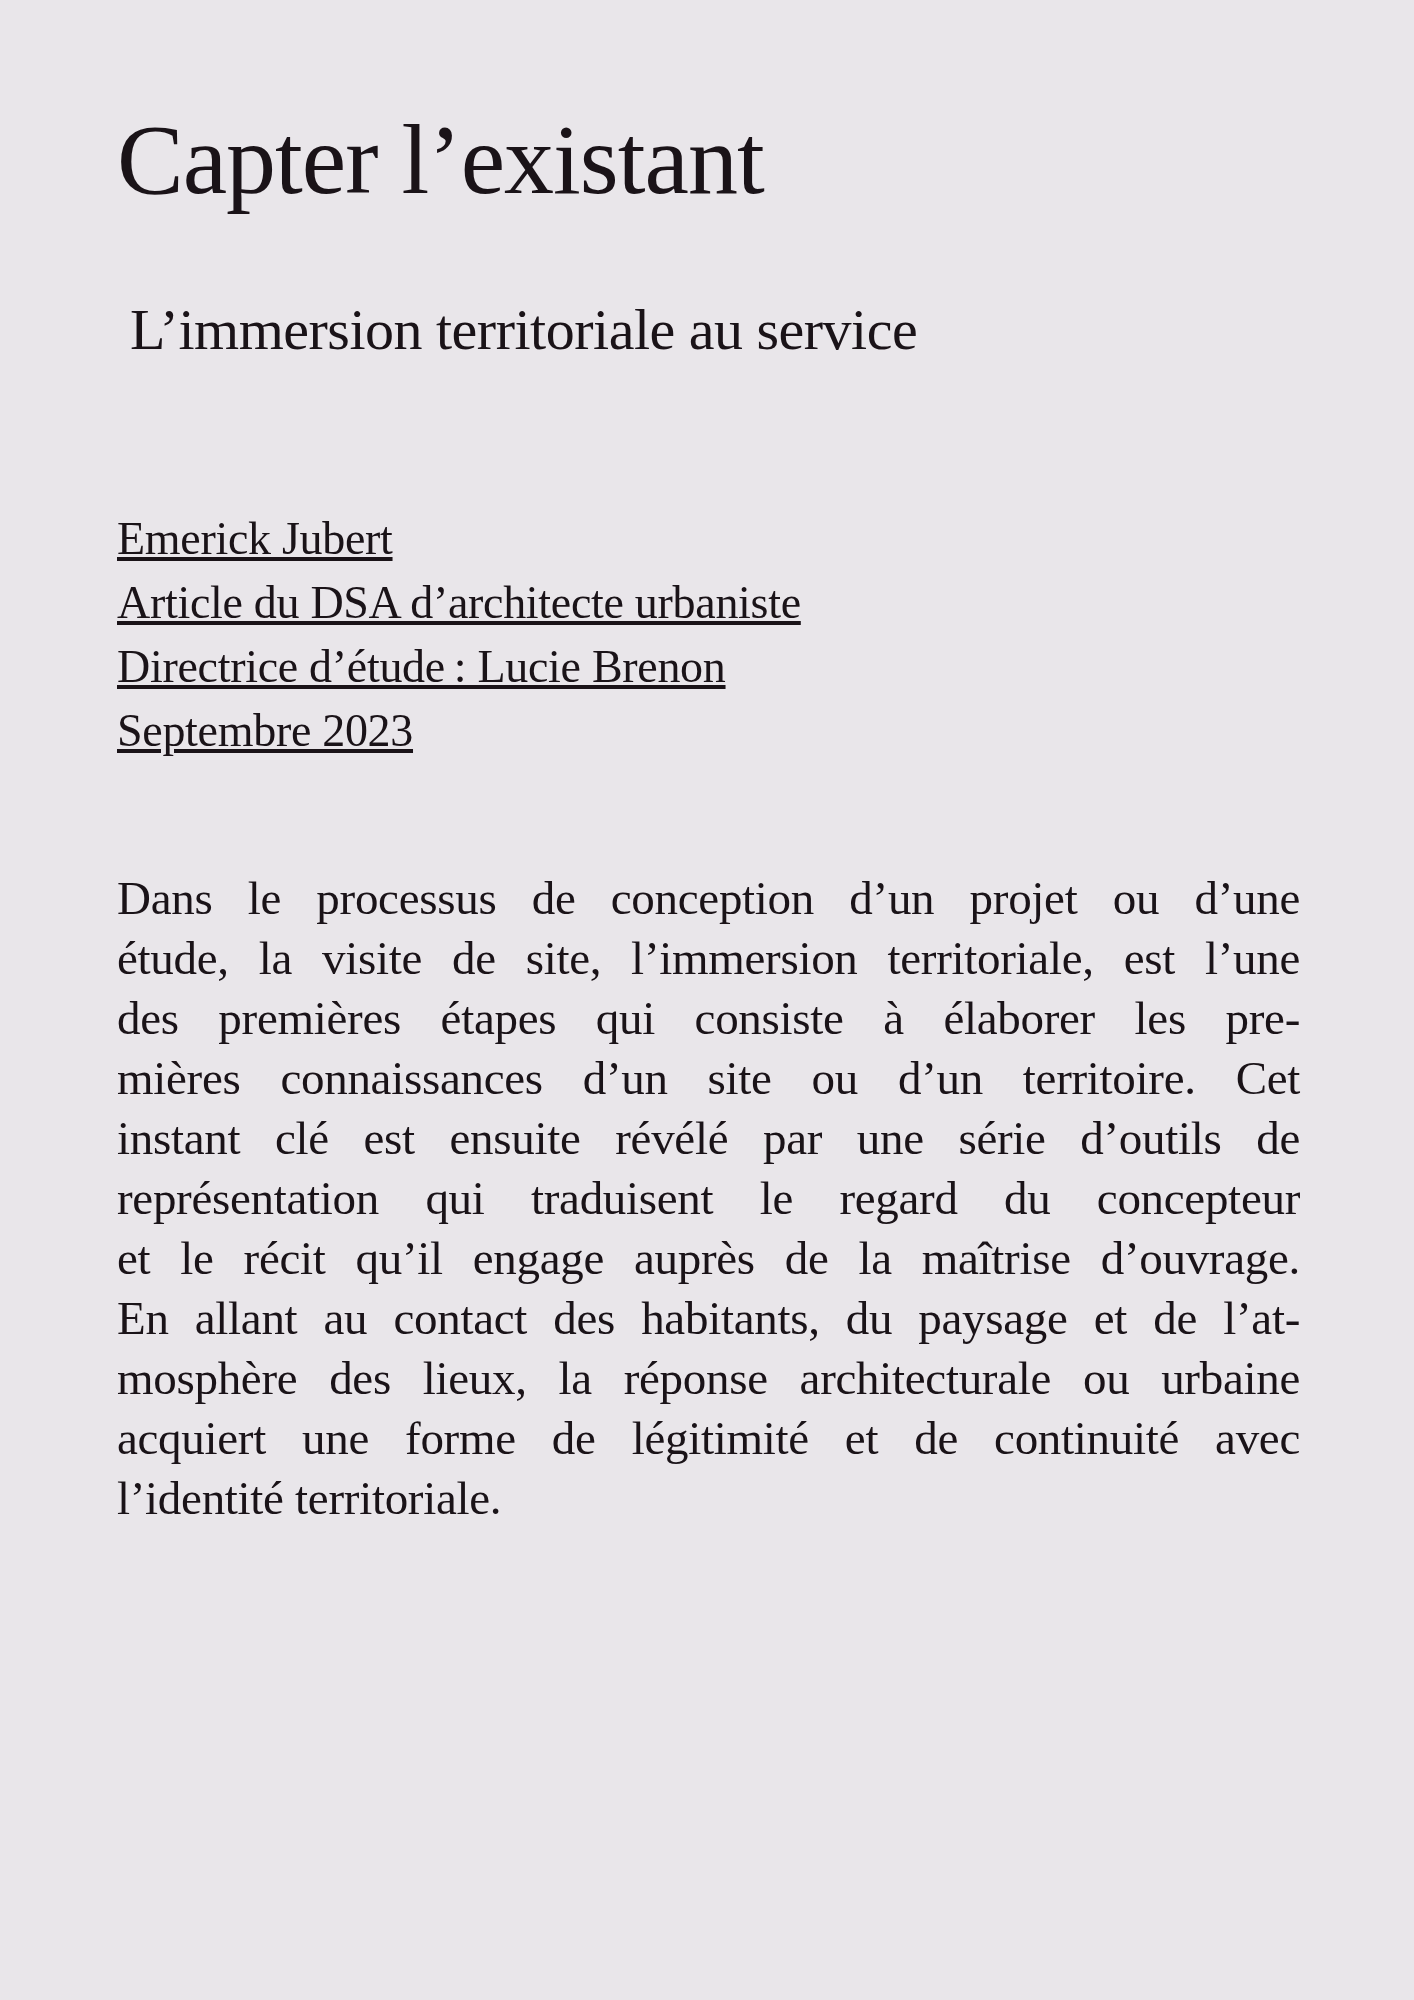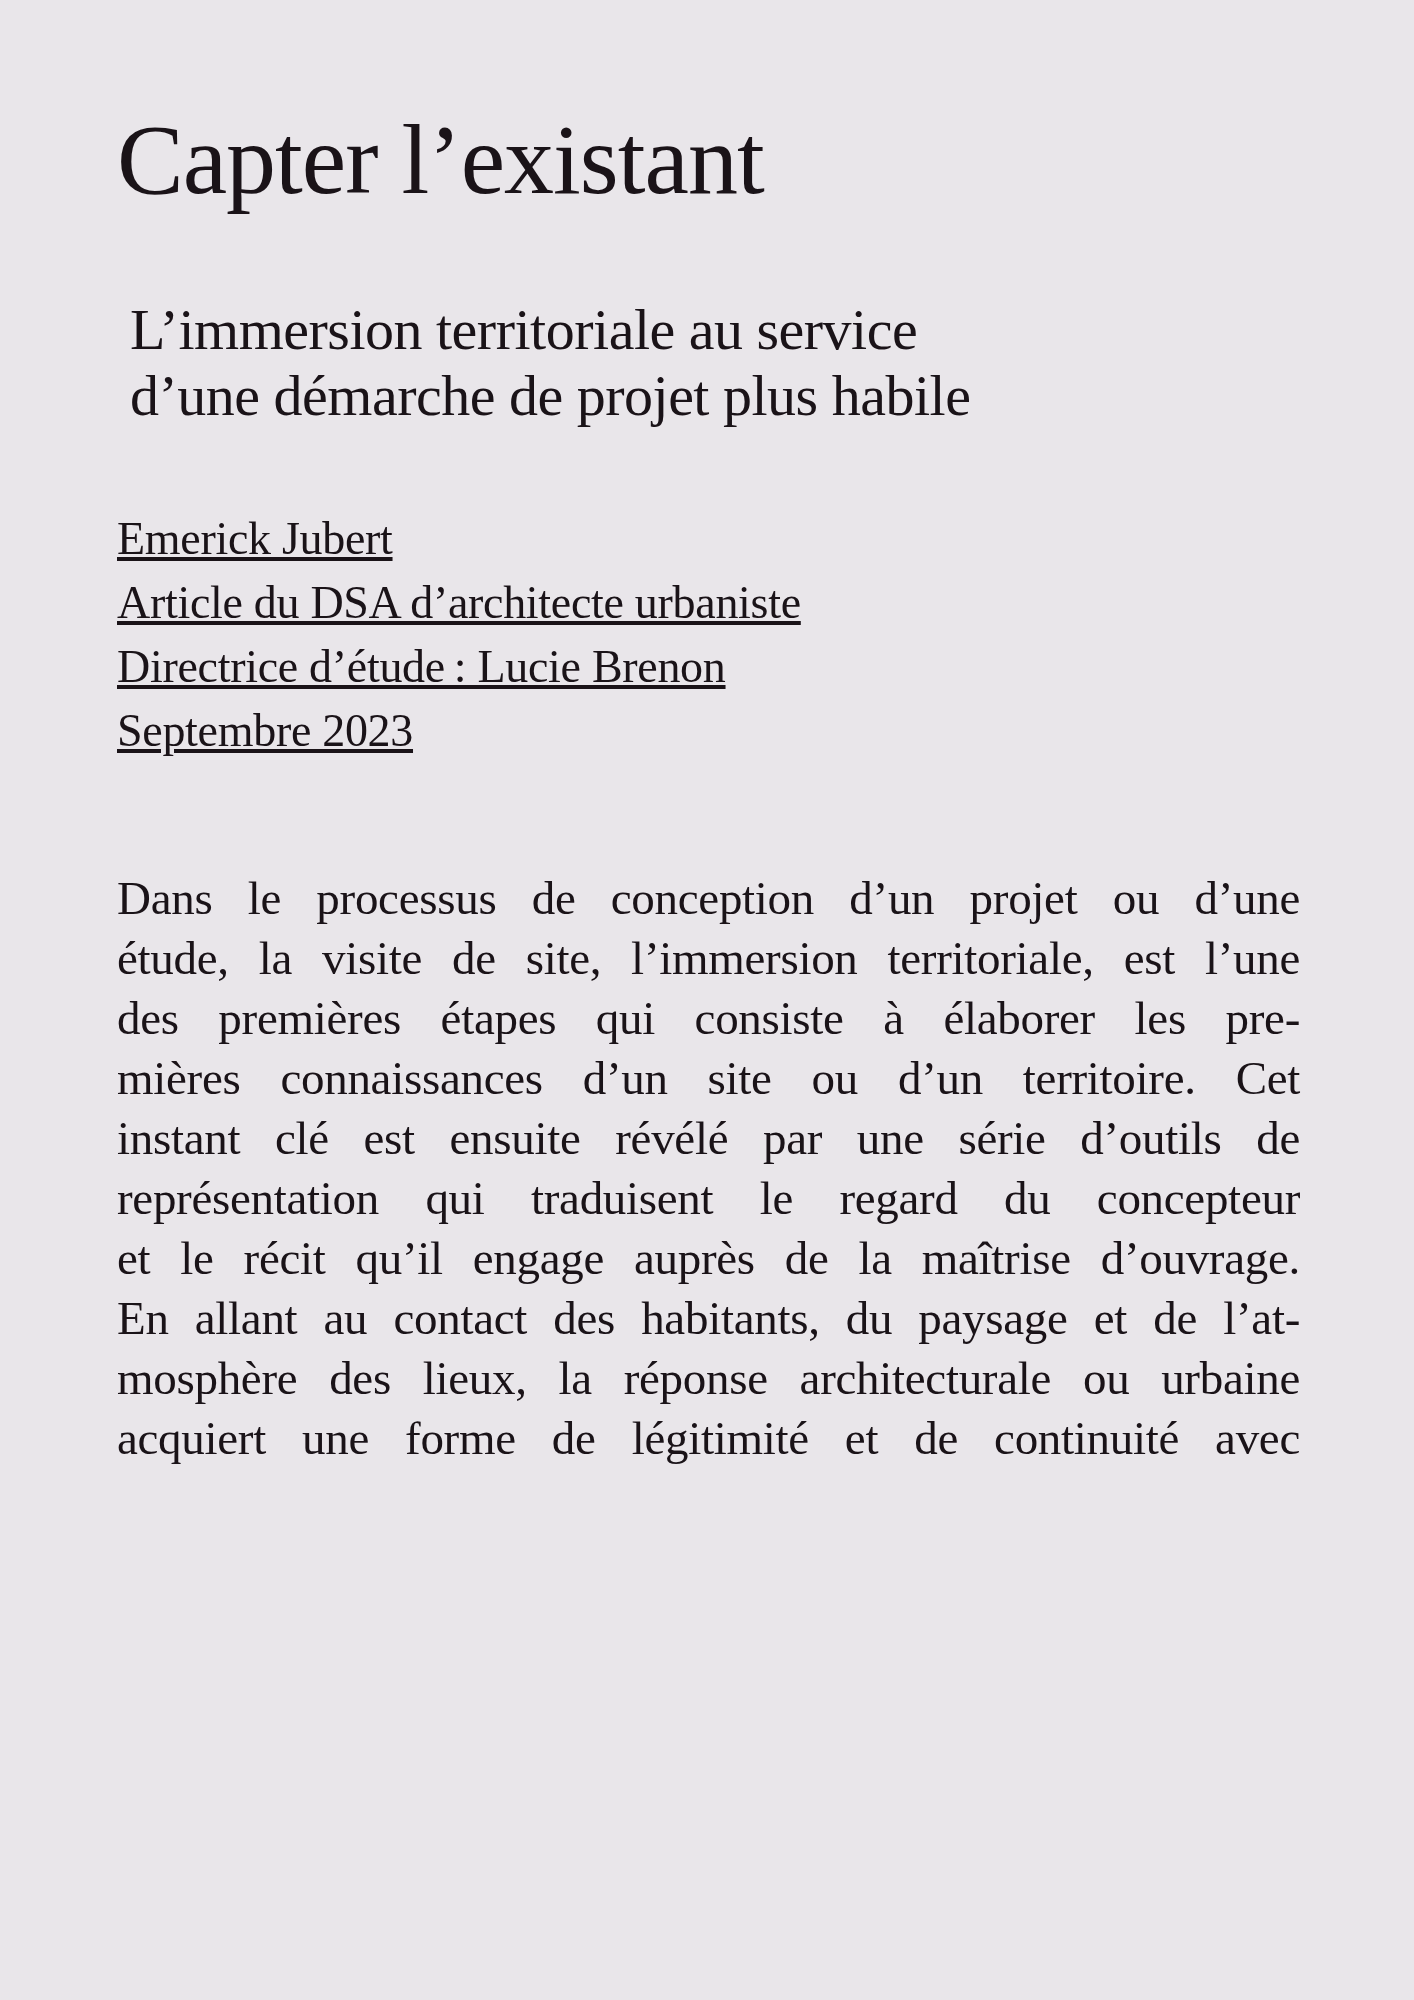--- a/index.html
+++ b/index.html
@@ -69,36 +69,36 @@
 </style>
 </head>
 <body style="background: rgb(233, 230, 234); color: rgb(26, 19, 24);">
 
 <div class="page">
 
   <h1 class="title">Capter l’existant</h1>
 
   <div class="subtitle">
     <div>L’immersion territoriale au service</div>
-    <div>d’une démarche de projet plus habile</div>
   </div>
 
   <div class="meta">
     <div>Emerick Jubert</div>
     <div>Article du DSA d’architecte urbaniste</div>
     <div>Directrice d’étude : Lucie Brenon</div>
     <div>Septembre 2023</div>
   </div>
 
   <div class="body-text">
     <div class="body-line">Dans le processus de conception d’un projet ou d’une</div>
     <div class="body-line">étude, la visite de site, l’immersion territoriale, est l’une</div>
     <div class="body-line">des premières étapes qui consiste à élaborer les pre-</div>
     <div class="body-line">mières connaissances d’un site ou d’un territoire. Cet</div>
     <div class="body-line">instant clé est ensuite révélé par une série d’outils de</div>
     <div class="body-line">représentation qui traduisent le regard du concepteur</div>
     <div class="body-line">et le récit qu’il engage auprès de la maîtrise d’ouvrage.</div>
     <div class="body-line">En allant au contact des habitants, du paysage et de l’at-</div>
     <div class="body-line">mosphère des lieux, la réponse architecturale ou urbaine</div>
     <div class="body-line">acquiert une forme de légitimité et de continuité avec</div>
+    <div class="body-line last">l’identité territoriale.</div>
   </div>
 
 </div>
 
 </body></html>

